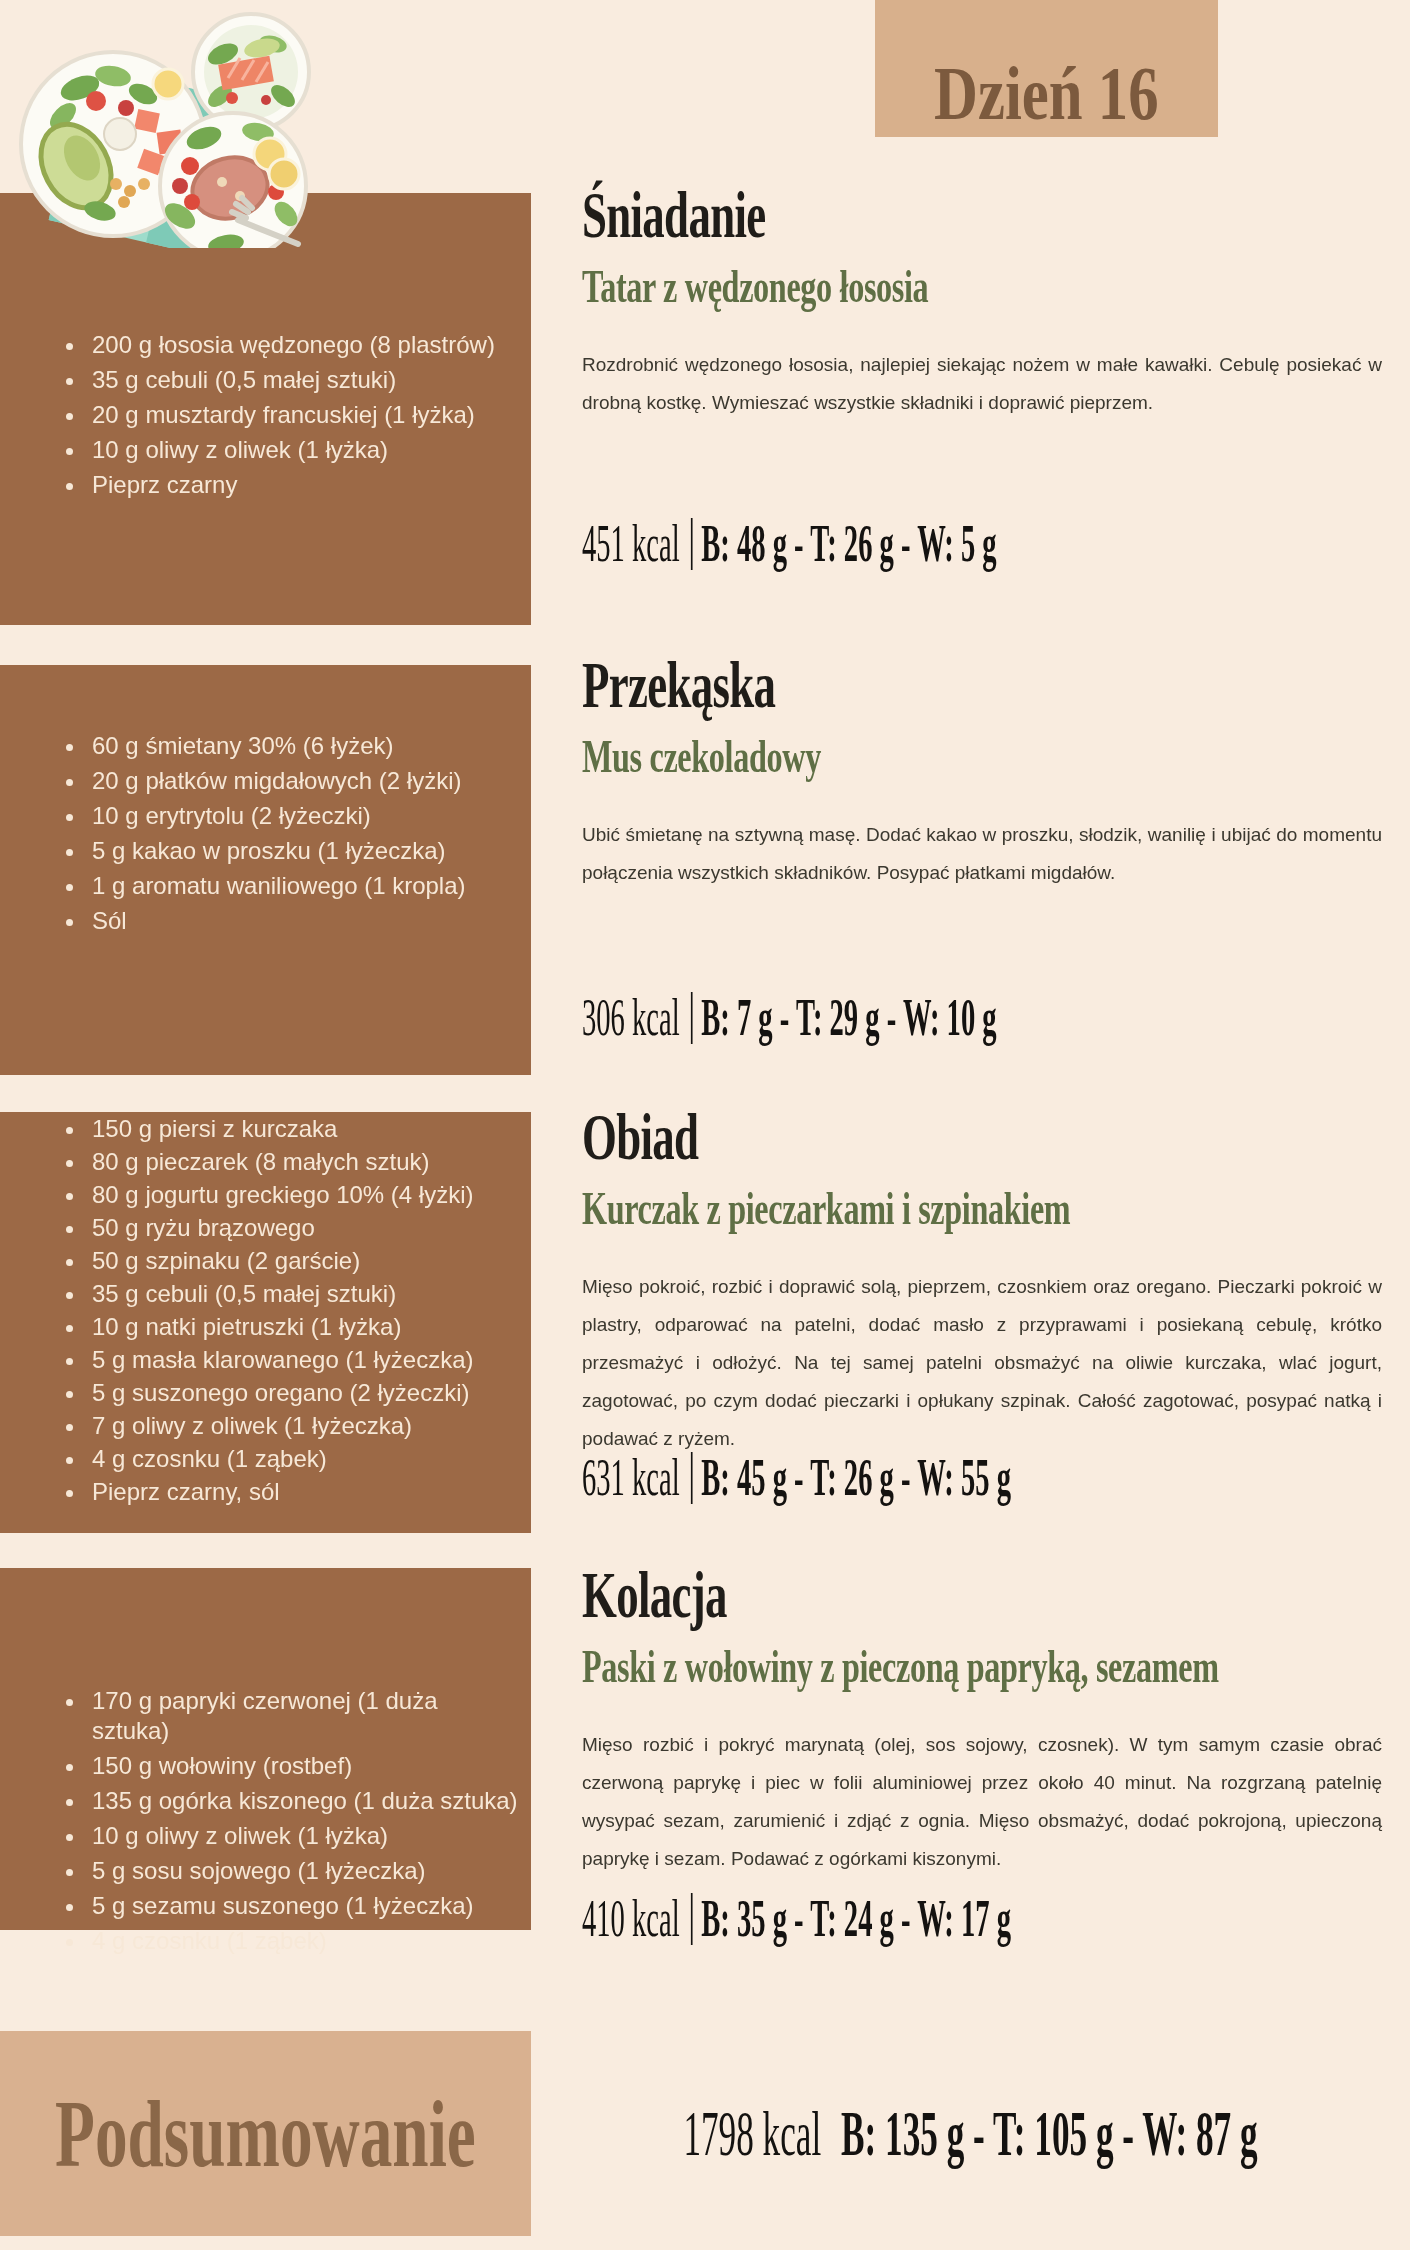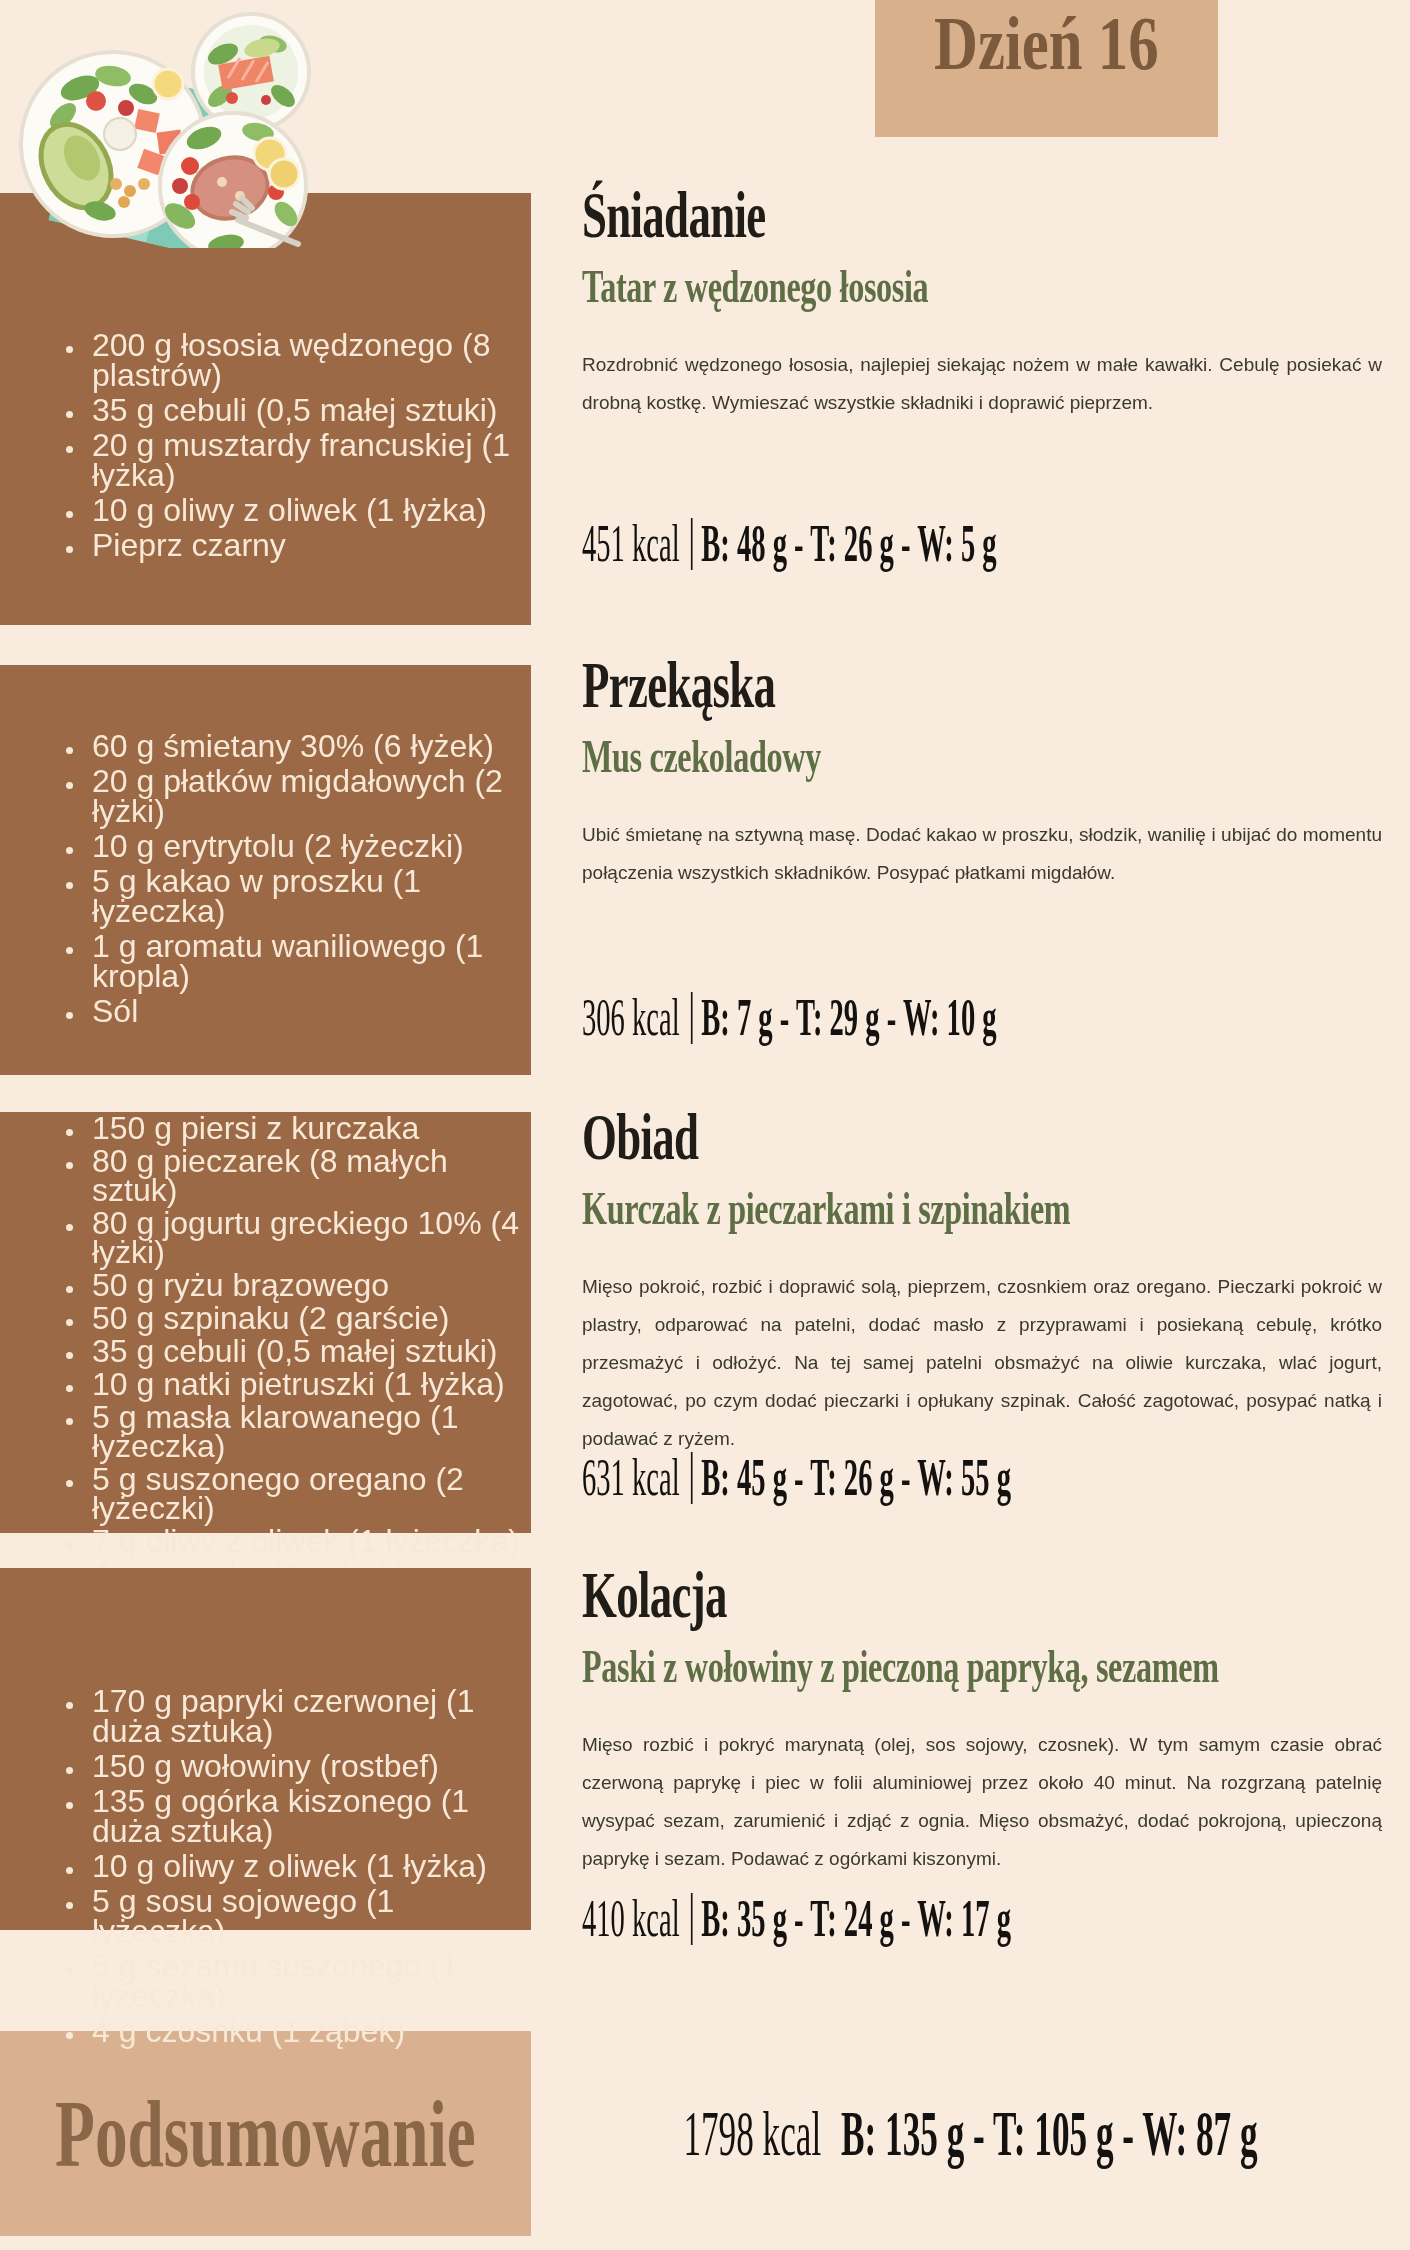--- a/index.html
+++ b/index.html
@@ -4,32 +4,32 @@
 <style>
   html,body{margin:0;padding:0;background:#f9ecdf;}
   .page{position:relative;width:1410px;height:2250px;background:#f9ecdf;overflow:hidden;
         font-family:"Liberation Sans",sans-serif;}
 
   
   .illustration{position:absolute;left:8px;top:6px;width:305px;height:242px;z-index:3;}
 
   
   .day-box{position:absolute;left:875px;top:0;width:343px;height:137px;background:#d8b08c;
-           display:flex;align-items:flex-start;justify-content:center;z-index:2;}
+           display:flex;align-items:flex-end;justify-content:center;z-index:2;}
   .day-label{font-family:"Liberation Serif",serif;font-weight:700;font-size:76px;color:#7c5a3e;
              display:inline-block;transform:scaleX(0.8);transform-origin:50% 50%;white-space:nowrap;}
 
   
   .ing-box{position:absolute;left:0;width:531px;background:#9c6946;z-index:1;}
   .b1{top:193px;height:432px;}
   .b2{top:665px;height:410px;}
   .b3{top:1112px;height:421px;}
   .b4{top:1568px;height:362px;}
   .ing-box ul{margin:0;padding:0 10px 0 86px;list-style:disc;}
-  .ing-box li{color:#f7e8d7;font-size:32px;line-height:30px;margin-bottom:5px;padding-left:6px;}
+  .ing-box li{color:#f7e8d7;font-size:24px;line-height:30px;margin-bottom:5px;padding-left:6px;}
   .ing-box li::marker{color:#f7e8d7;font-size:22px;}
   .b1 ul{padding-top:137px;}
   .b2 ul{padding-top:66px;}
   .b3 ul{padding-top:2px;}
   .b4 ul{padding-top:118px;}
   .b3 li{line-height:29px;margin-bottom:4px;}
 
   
   .meal{position:absolute;left:582px;width:800px;}
   .s1{top:178px;} .s2{top:648px;} .s3{top:1100px;} .s4{top:1558px;}

